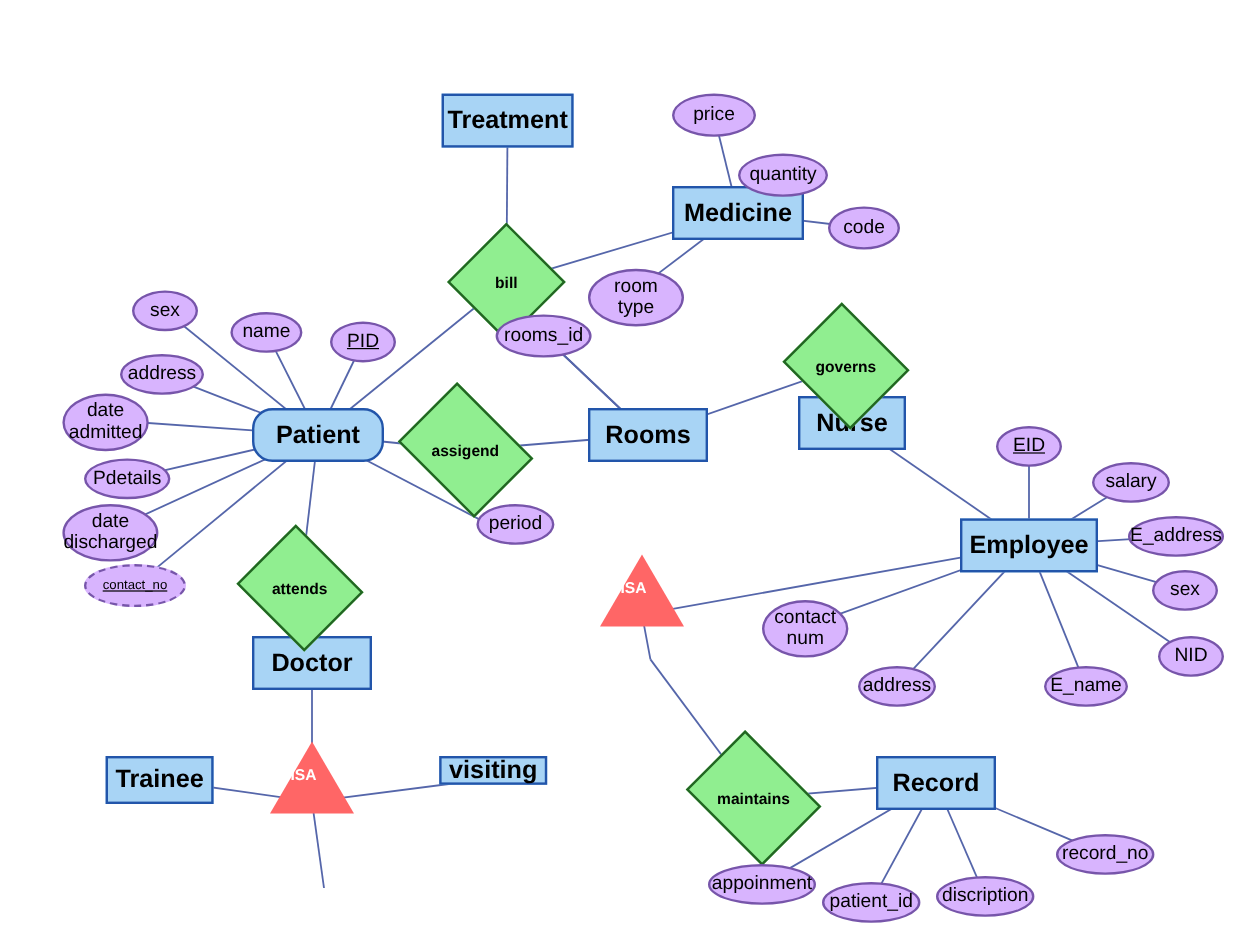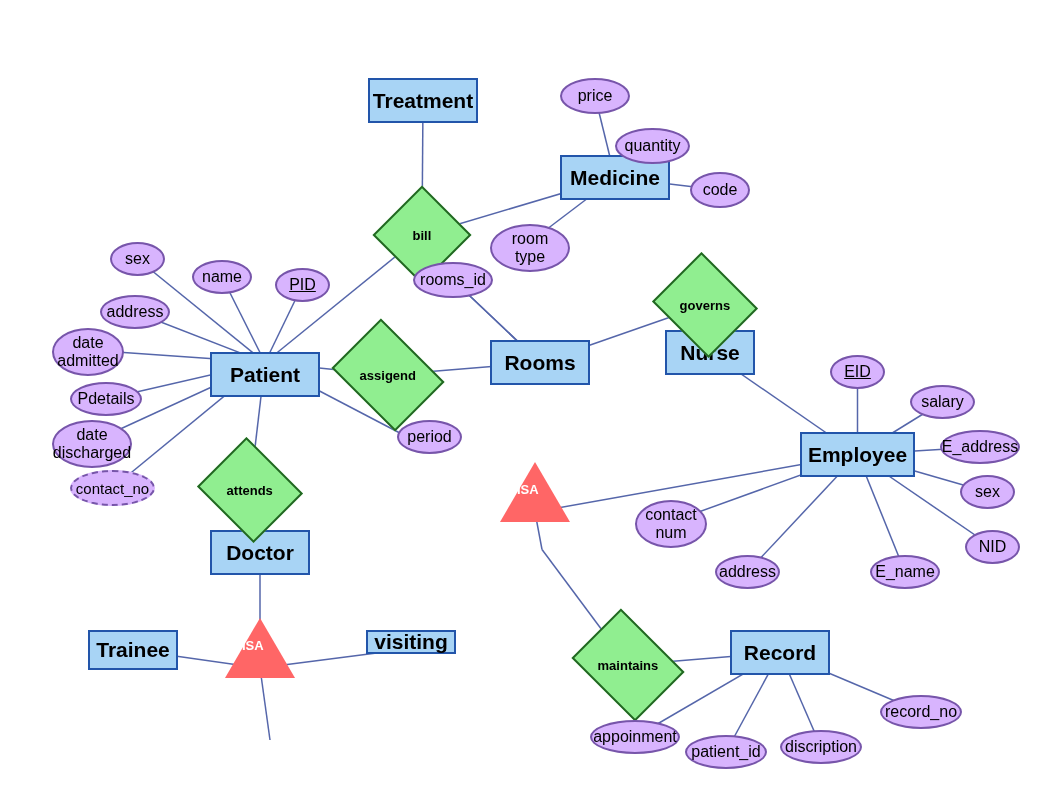--- a/index.html
+++ b/index.html
@@ -57,23 +57,24 @@
       border-radius: 50%;
       font-size: 16px;
       color: #000;
       padding: 4px 8px;
     }
     
     .attr-dashed {
       background: #d8b4fe;
       border: 2px dashed #7755aa;
       border-radius: 50%;
-      font-size: 15px;
+      font-size: 11px;
       color: #000;
       padding: 4px 8px;
+      text-decoration: underline;
     }
     
     .isa-triangle {
       width: 0;
       height: 0;
       border-left: 35px solid transparent;
       border-right: 35px solid transparent;
       border-bottom: 60px solid #ff6666;
       position: relative;
     }
@@ -147,21 +148,21 @@
       <line x1="628" y1="665" x2="780" y2="652.5" stroke="#5566aa" stroke-width="1.5"></line>
       <line x1="780" y1="652.5" x2="635" y2="737" stroke="#5566aa" stroke-width="1.5"></line>
       <line x1="780" y1="652.5" x2="726" y2="752" stroke="#5566aa" stroke-width="1.5"></line>
       <line x1="780" y1="652.5" x2="821" y2="747" stroke="#5566aa" stroke-width="1.5"></line>
       <line x1="780" y1="652.5" x2="921" y2="712" stroke="#5566aa" stroke-width="1.5"></line>
       <line x1="540" y1="362.5" x2="453" y2="280" stroke="#5566aa" stroke-width="1.5"></line>
     </svg>
 
 <div class="node entity" style="left: 368px; top: 78px; width: 110px; height: 45px;">Treatment</div>
     <div class="node entity" style="left: 560px; top: 155px; width: 110px; height: 45px;">Medicine</div>
-    <div class="node entity" style="left: 210px; top: 352px; width: 110px; height: 45px;">Patient</div>
+    <div class="node entity" style="left: 210px; top: 340px; width: 110px; height: 45px; border-radius: 17px;">Patient</div>
     <div class="node entity" style="left: 490px; top: 340px; width: 100px; height: 45px;">Rooms</div>
     <div class="node entity" style="left: 665px; top: 330px; width: 90px; height: 45px;">Nurse</div>
     <div class="node entity" style="left: 800px; top: 432px; width: 115px; height: 45px;">Employee</div>
     <div class="node entity" style="left: 210px; top: 530px; width: 100px; height: 45px;">Doctor</div>
     <div class="node entity" style="left: 730px; top: 630px; width: 100px; height: 45px;">Record</div>
     <div class="node entity" style="left: 88px; top: 630px; width: 90px; height: 40px;">Trainee</div>
     <div class="node entity" style="left: 366px; top: 630px; width: 90px; height: 24px;">visiting</div>
     <div class="node relation" style="left: 387px; top: 200px; width: 70px; height: 70px;">
       <span>bill</span>
     </div>

